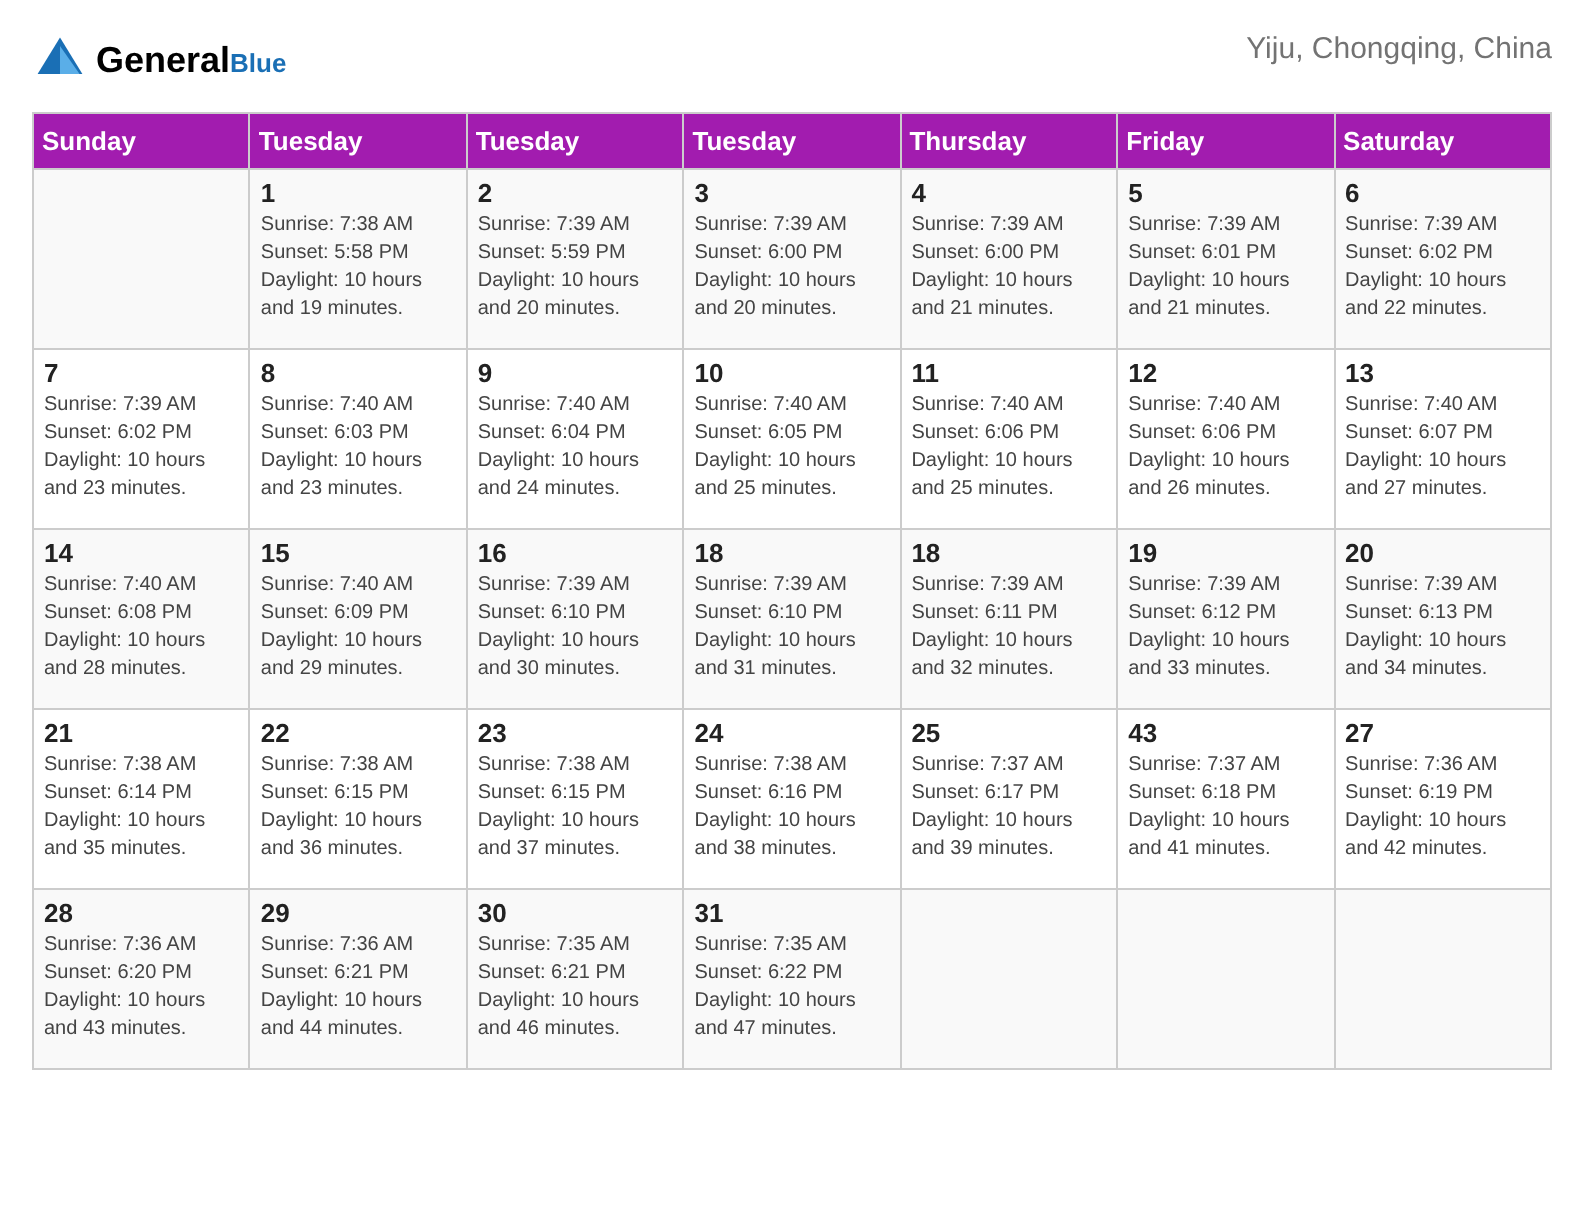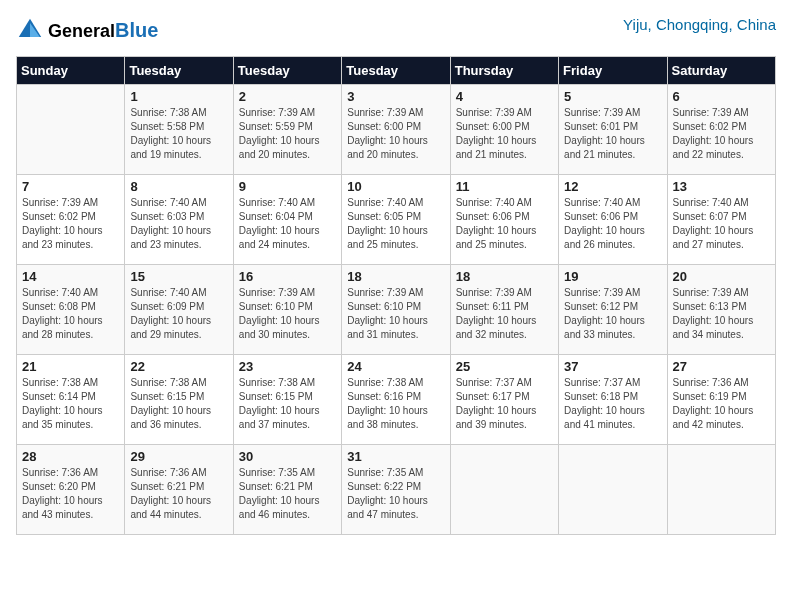--- a/index.html
+++ b/index.html
@@ -20,48 +20,48 @@
       display: flex;
       align-items: center;
       gap: 4px;
     }
     .logo-text-general {
       font-size: 18px;
       font-weight: bold;
       color: #000000;
     }
     .logo-text-blue {
-      font-size: 20px;
+      font-size: 13px;
       font-weight: bold;
       color: #1a6fb5;
     }
     .logo-icon {
       width: 28px;
       height: 28px;
     }
     .title-area {
       text-align: right;
     }
     .month-year {
       font-size: 36px;
       font-weight: bold;
       color: #222;
       line-height: 1.1;
     }
     .location {
       font-size: 15px;
-      color: #0369a1;
+      color: #737373;
     }
     table {
       width: 100%;
       border-collapse: collapse;
       table-layout: fixed;
     }
     thead tr th {
-      background-color: #0f172a;
+      background-color: #a21caf;
       color: #fff;
       font-size: 13px;
       font-weight: bold;
       padding: 6px 4px;
       text-align: left;
       border: 1px solid #ccc;
     }
     tbody tr td {
       border: 1px solid #ccc;
       vertical-align: top;
@@ -220,21 +220,21 @@
         </td>
         <td>
           <span class="day-number">24</span>
           <div class="day-info">Sunrise: 7:38 AM<br>Sunset: 6:16 PM<br>Daylight: 10 hours and 38 minutes.</div>
         </td>
         <td>
           <span class="day-number">25</span>
           <div class="day-info">Sunrise: 7:37 AM<br>Sunset: 6:17 PM<br>Daylight: 10 hours and 39 minutes.</div>
         </td>
         <td>
-          <span class="day-number">37</span>
+          <span class="day-number">43</span>
           <div class="day-info">Sunrise: 7:37 AM<br>Sunset: 6:18 PM<br>Daylight: 10 hours and 41 minutes.</div>
         </td>
         <td>
           <span class="day-number">27</span>
           <div class="day-info">Sunrise: 7:36 AM<br>Sunset: 6:19 PM<br>Daylight: 10 hours and 42 minutes.</div>
         </td>
       </tr>
       <tr>
         <td>
           <span class="day-number">28</span>

